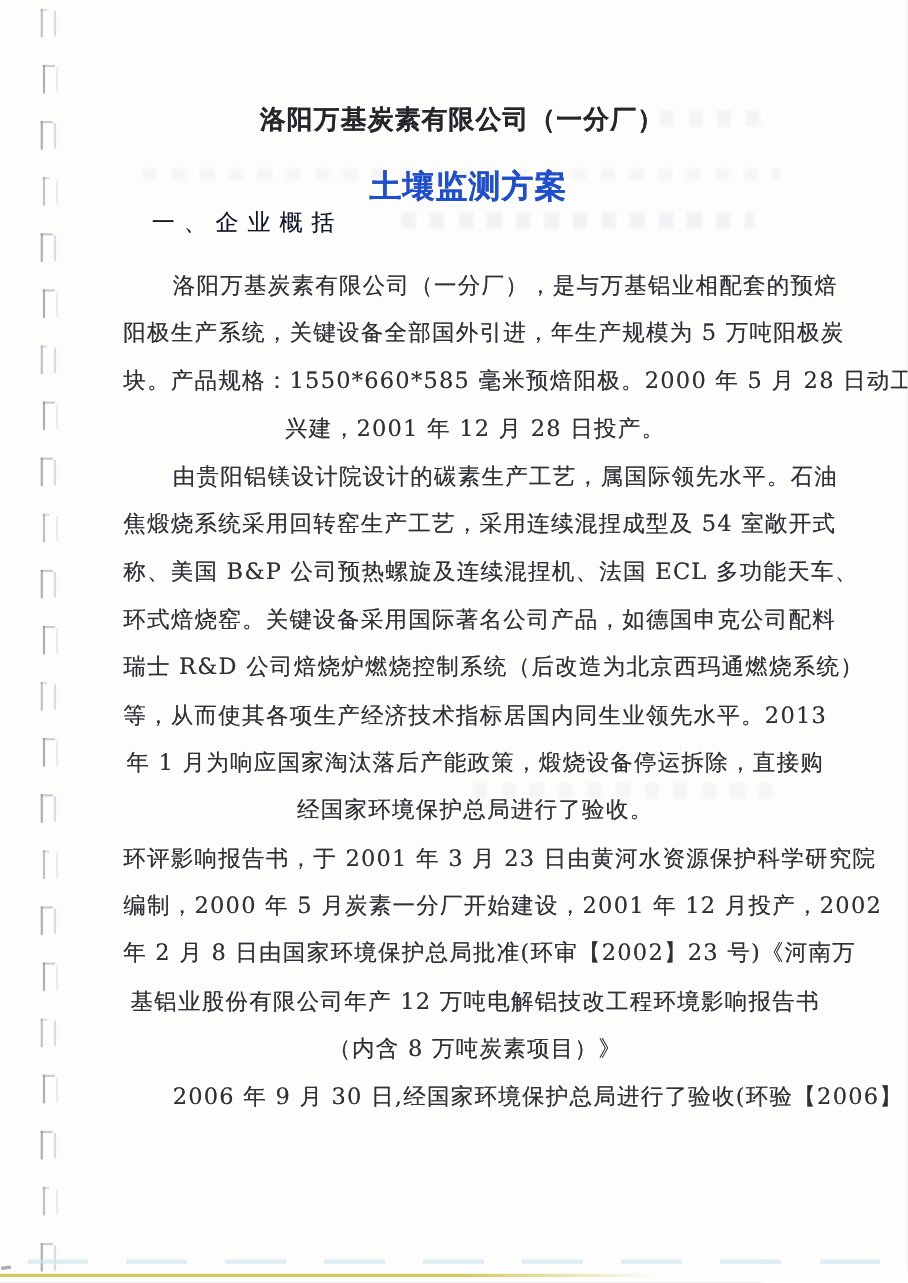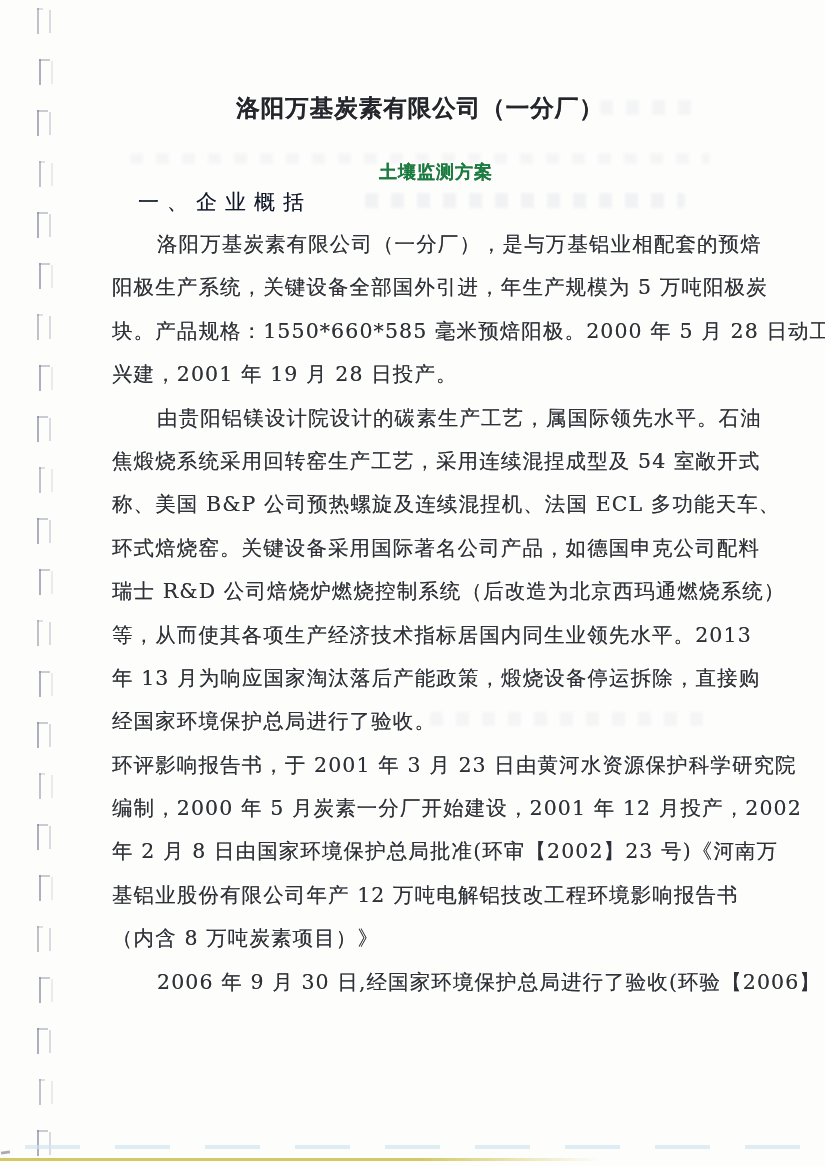--- a/index.html
+++ b/index.html
@@ -23,48 +23,49 @@
     font-family: "DejaVu Sans", "Liberation Sans", sans-serif;
     font-size: 23.5px;
     font-weight: bold;
     letter-spacing: 1px;
     color: #24262c;
     text-shadow: 0 0 0.6px rgba(36,38,44,0.75);
   }
   .doc-subtitle {
     position: absolute;
     top: 144px; left: 112px; width: 616px;
-    margin: 16px;
+    margin: 6px;
     text-align: center;
     font-family: "DejaVu Sans", "Liberation Sans", sans-serif;
-    font-size: 18px;
+    font-size: 29px;
     font-weight: bold;
     letter-spacing: 1px;
-    color: #15803d;
+    color: #1d4ed8;
     text-shadow: 0 0 0.6px rgba(36,38,44,0.75);
   }
   .section-heading {
     position: absolute;
     top: 188px; left: 138px;
     font-size: 21px;
     letter-spacing: 8px;
     color: #0f172a;
     text-shadow: 0 0 0.5px rgba(51,53,60,0.6);
   }
 
   
   #body-lines {
     position: absolute;
-    top: 223px; left: 112px; width: 640px;
+    top: 238px; left: 112px; width: 640px;
     font-size: 20.5px;
     line-height: 43.4px;
     letter-spacing: 1.1px;
     color: #2f3138;
     text-shadow: 0 0 0.5px rgba(47,49,56,0.65);
     white-space: nowrap;
+    text-align: center;
   }
   .body-line { height: 43.4px; }
   .body-line.indent { text-indent: 45px; }
 
   
   .bmark { position: absolute; left: 37px; width: 14px; height: 26px; }
   .bmark .bar-l { position: absolute; left: 0; top: 0; width: 2px; height: 100%;
                   background: rgba(108,113,134,0.55); }
   .bmark .bar-r { position: absolute; right: 0; top: 2px; width: 2px; height: 88%;
                   background: rgba(138,144,166,0.30); }
@@ -243,28 +244,28 @@
   <h1 class="doc-title">洛阳万基炭素有限公司（一分厂）</h1>
 
   <h2 class="doc-subtitle">土壤监测方案</h2>
 
   <div class="section-heading">一、企业概括</div>
 
   <div id="body-lines">
       <div class="body-line indent">洛阳万基炭素有限公司（一分厂），是与万基铝业相配套的预焙</div>
       <div class="body-line">阳极生产系统，关键设备全部国外引进，年生产规模为 5 万吨阳极炭</div>
       <div class="body-line">块。产品规格：1550*660*585 毫米预焙阳极。2000 年 5 月 28 日动工</div>
-      <div class="body-line">兴建，2001 年 19 月 28 日投产。</div>
+      <div class="body-line">兴建，2001 年 12 月 28 日投产。</div>
       <div class="body-line indent">由贵阳铝镁设计院设计的碳素生产工艺，属国际领先水平。石油</div>
       <div class="body-line">焦煅烧系统采用回转窑生产工艺，采用连续混捏成型及 54 室敞开式</div>
       <div class="body-line">称、美国 B&amp;P 公司预热螺旋及连续混捏机、法国 ECL 多功能天车、</div>
       <div class="body-line">环式焙烧窑。关键设备采用国际著名公司产品，如德国申克公司配料</div>
       <div class="body-line">瑞士 R&amp;D 公司焙烧炉燃烧控制系统（后改造为北京西玛通燃烧系统）</div>
       <div class="body-line">等，从而使其各项生产经济技术指标居国内同生业领先水平。2013</div>
-      <div class="body-line">年 13 月为响应国家淘汰落后产能政策，煅烧设备停运拆除，直接购</div>
+      <div class="body-line">年 1 月为响应国家淘汰落后产能政策，煅烧设备停运拆除，直接购</div>
       <div class="body-line">经国家环境保护总局进行了验收。</div>
       <div class="body-line">环评影响报告书，于 2001 年 3 月 23 日由黄河水资源保护科学研究院</div>
       <div class="body-line">编制，2000 年 5 月炭素一分厂开始建设，2001 年 12 月投产，2002</div>
       <div class="body-line">年 2 月 8 日由国家环境保护总局批准(环审【2002】23 号)《河南万</div>
       <div class="body-line">基铝业股份有限公司年产 12 万吨电解铝技改工程环境影响报告书</div>
       <div class="body-line">（内含 8 万吨炭素项目）》</div>
       <div class="body-line indent">2006 年 9 月 30 日,经国家环境保护总局进行了验收(环验【2006】</div>
     </div>
 
   <div class="edge-line-blue"></div>

